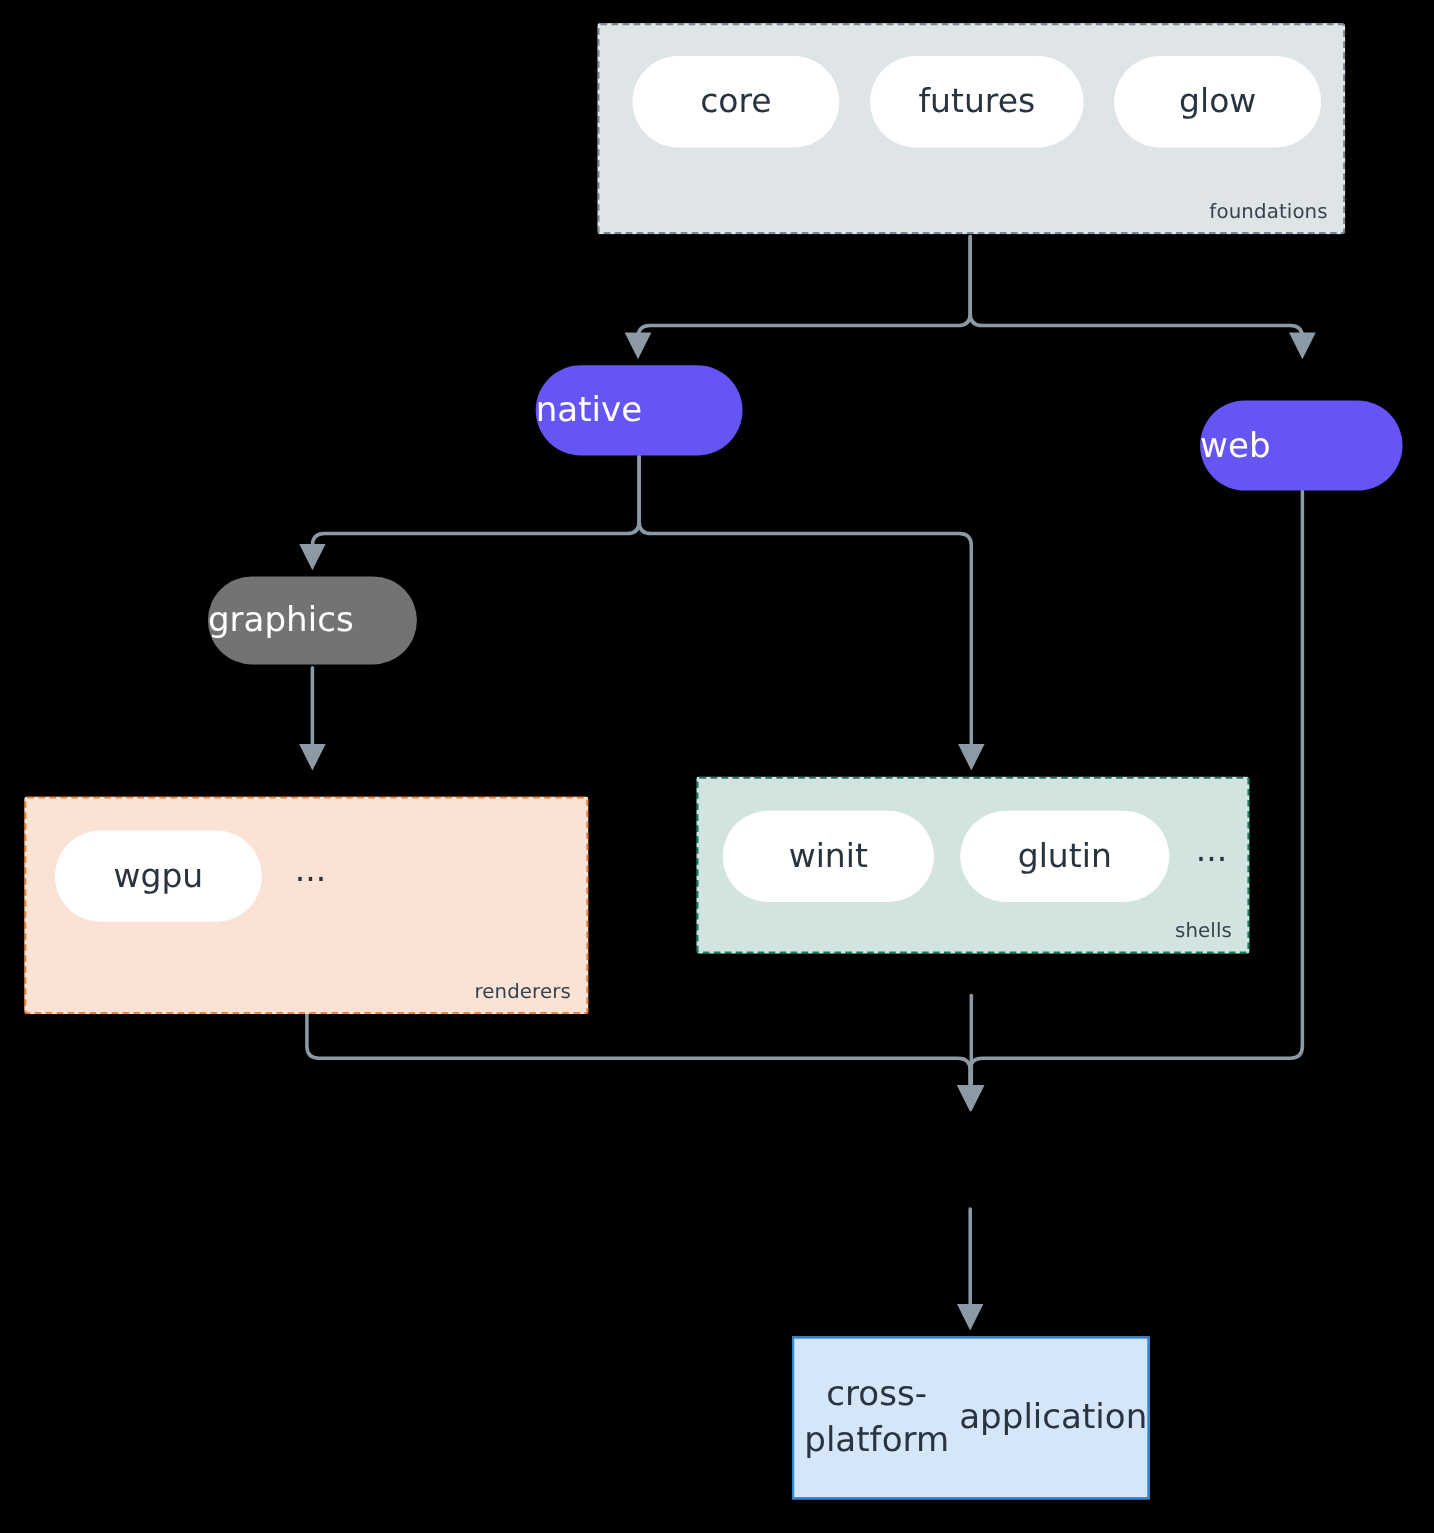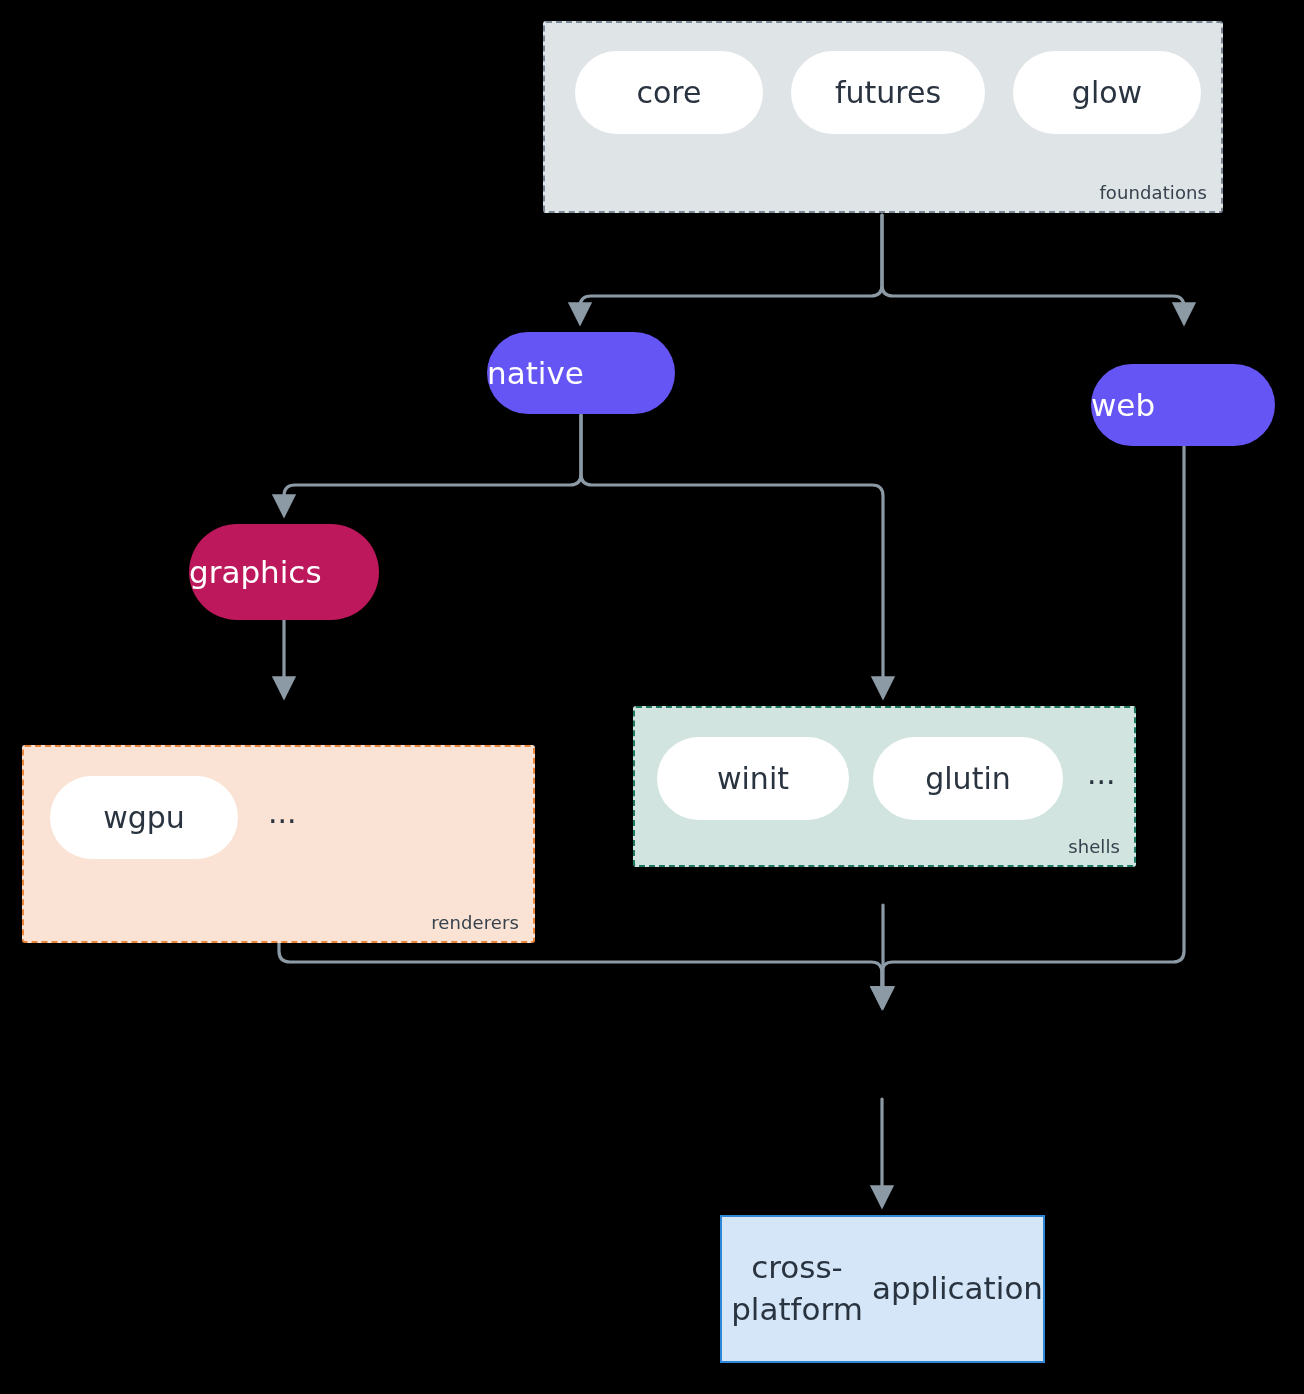--- a/index.html
+++ b/index.html
@@ -60,21 +60,21 @@
     border-radius: 3px;
   }
   .group.foundations .group-row {
     left: 30px;
     top: 28px;
     gap: 28px;
   }
 
   .group.renderers {
     left: 22px;
-    top: 745px;
+    top: 724px;
     width: 513px;
     height: 198px;
     background: #FAE3D4;
     border: 2px dashed #E8873C;
     border-radius: 3px;
   }
   .group.renderers .group-row {
     left: 26px;
     top: 29px;
     gap: 30px;
@@ -142,22 +142,22 @@
     background: #6655F5;
   }
   .node.web {
     left: 1091px; top: 332px;
     width: 184px; height: 82px;
     background: #6655F5;
     margin-top: 32px;
   }
   .node.graphics {
     left: 189px;  top: 524px;
-    width: 190px; height: 96px;
-    background: #be185d;
+    width: 190px; height: 80px;
+    background: #737373;
   }
   .node.iced {
     left: 787px;  top: 1016px;
     width: 190px; height: 82px;
     background: #2E86D6;
   }
 
   
   .rect-node {
     position: absolute;

